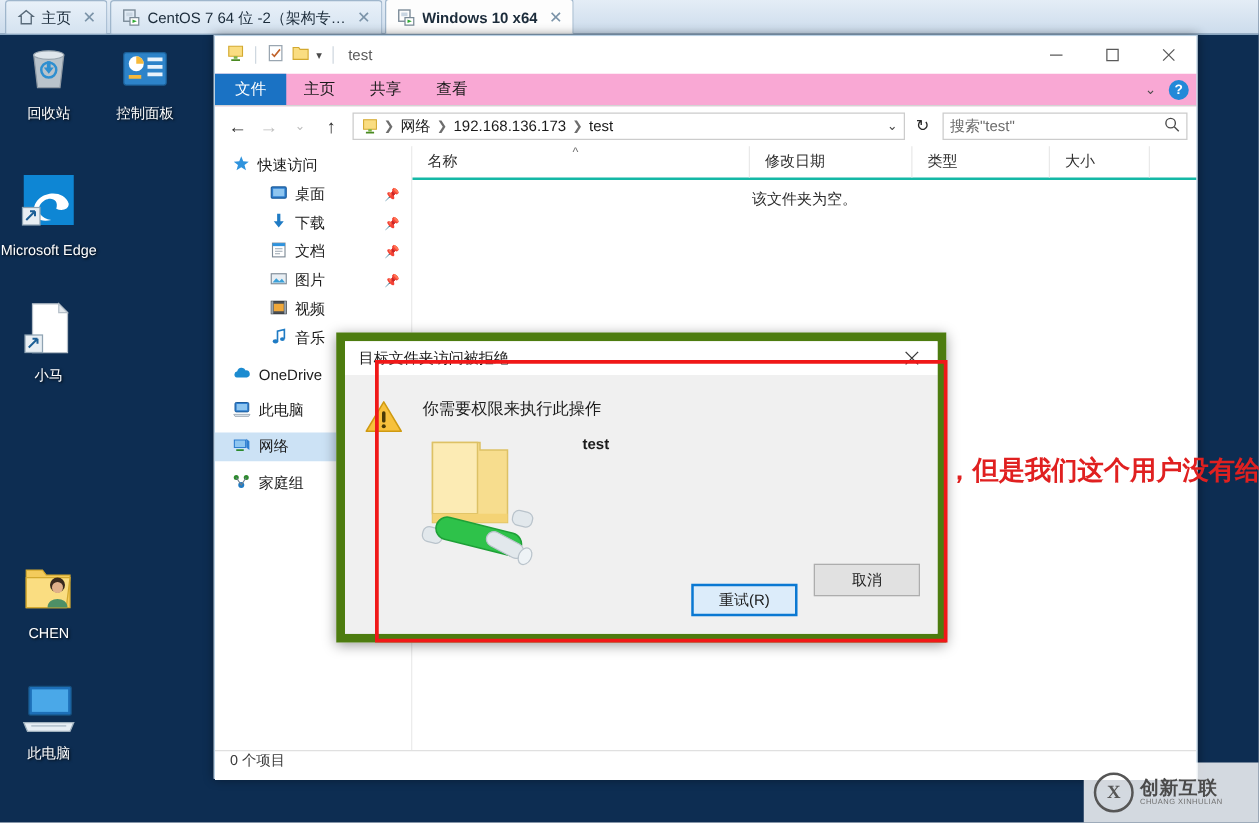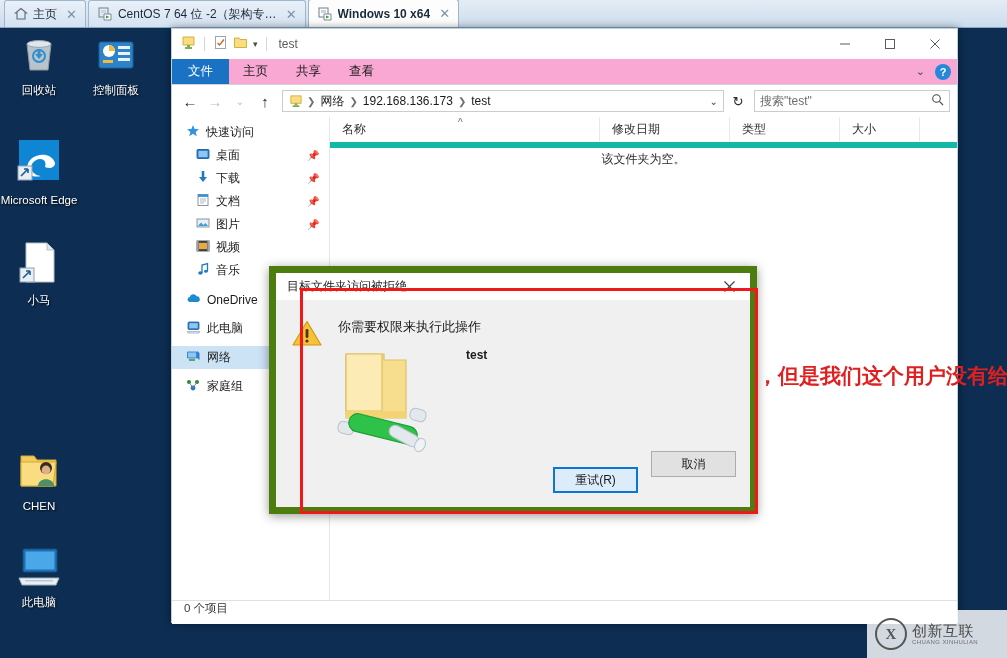--- a/index.html
+++ b/index.html
@@ -103,28 +103,28 @@
   #body{display:flex;height:calc(100% - 30px - 25px - 32px - 23px);}
   #nav{
     width:158px;background:#fff;border-right:1px solid #e6e6e6;
     padding-top:4px;box-sizing:border-box;overflow:hidden;
   }
   .navitem{
     height:23px;display:flex;align-items:center;gap:6px;
     font-size:12px;color:#1b1b1b;padding-left:14px;padding-right:8px;box-sizing:border-box;
     position:relative;
   }
-  .navitem.indent{padding-left:24px;}
+  .navitem.indent{padding-left:44px;}
   .navitem.sel{background:#cce2f5;}
   .navitem .pin{position:absolute;right:9px;color:#8a8a8a;font-size:10px;}
   .navitem .ilabel{white-space:nowrap;}
 
   #listpane{flex:1;background:#fff;position:relative;}
   #colhead{
-    height:25px;display:flex;align-items:center;border-bottom:6px solid #14b8a6;
+    height:25px;display:flex;align-items:center;border-bottom:2px solid #14b8a6;
     font-size:12px;color:#2e2e2e;position:relative;
   }
   .col{padding-left:12px;box-sizing:border-box;height:25px;display:flex;align-items:center;
        border-right:1px solid #e9e9e9;}
   #sortmark{position:absolute;left:128px;top:0px;color:#6d6d6d;font-size:10px;}
   #emptymsg{
     position:absolute;left:0;right:0;top:34px;text-align:center;
     font-size:12px;color:#2b2b2b;
   }
   #redtext{
@@ -169,21 +169,21 @@
   
   #watermark{
     position:absolute;right:0;bottom:0;width:140px;height:48px;
     background:rgba(255,255,255,.82);
     display:flex;align-items:center;gap:5px;padding-left:8px;box-sizing:border-box;
   }
   #wmmark{width:28px;height:28px;border-radius:50%;border:2.5px solid #565656;
           display:flex;align-items:center;justify-content:center;color:#565656;
           font-weight:bold;font-size:15px;font-family:"Liberation Serif",serif;}
   #wmtext{line-height:1.05;}
-  #wmcn{font-size:15px;font-weight:normal;color:#4a4a4a;letter-spacing:.5px;}
+  #wmcn{font-size:15px;font-weight:bold;color:#4a4a4a;letter-spacing:.5px;}
   #wmen{font-size:6px;color:#6f6f6f;letter-spacing:.4px;}
 </style>
 </head>
 <body>
 
 <div id="tabstrip">
 
   <div class="vtab first">
     <span class="ico-home">
       <svg width="14" height="14" viewBox="0 0 14 14">

